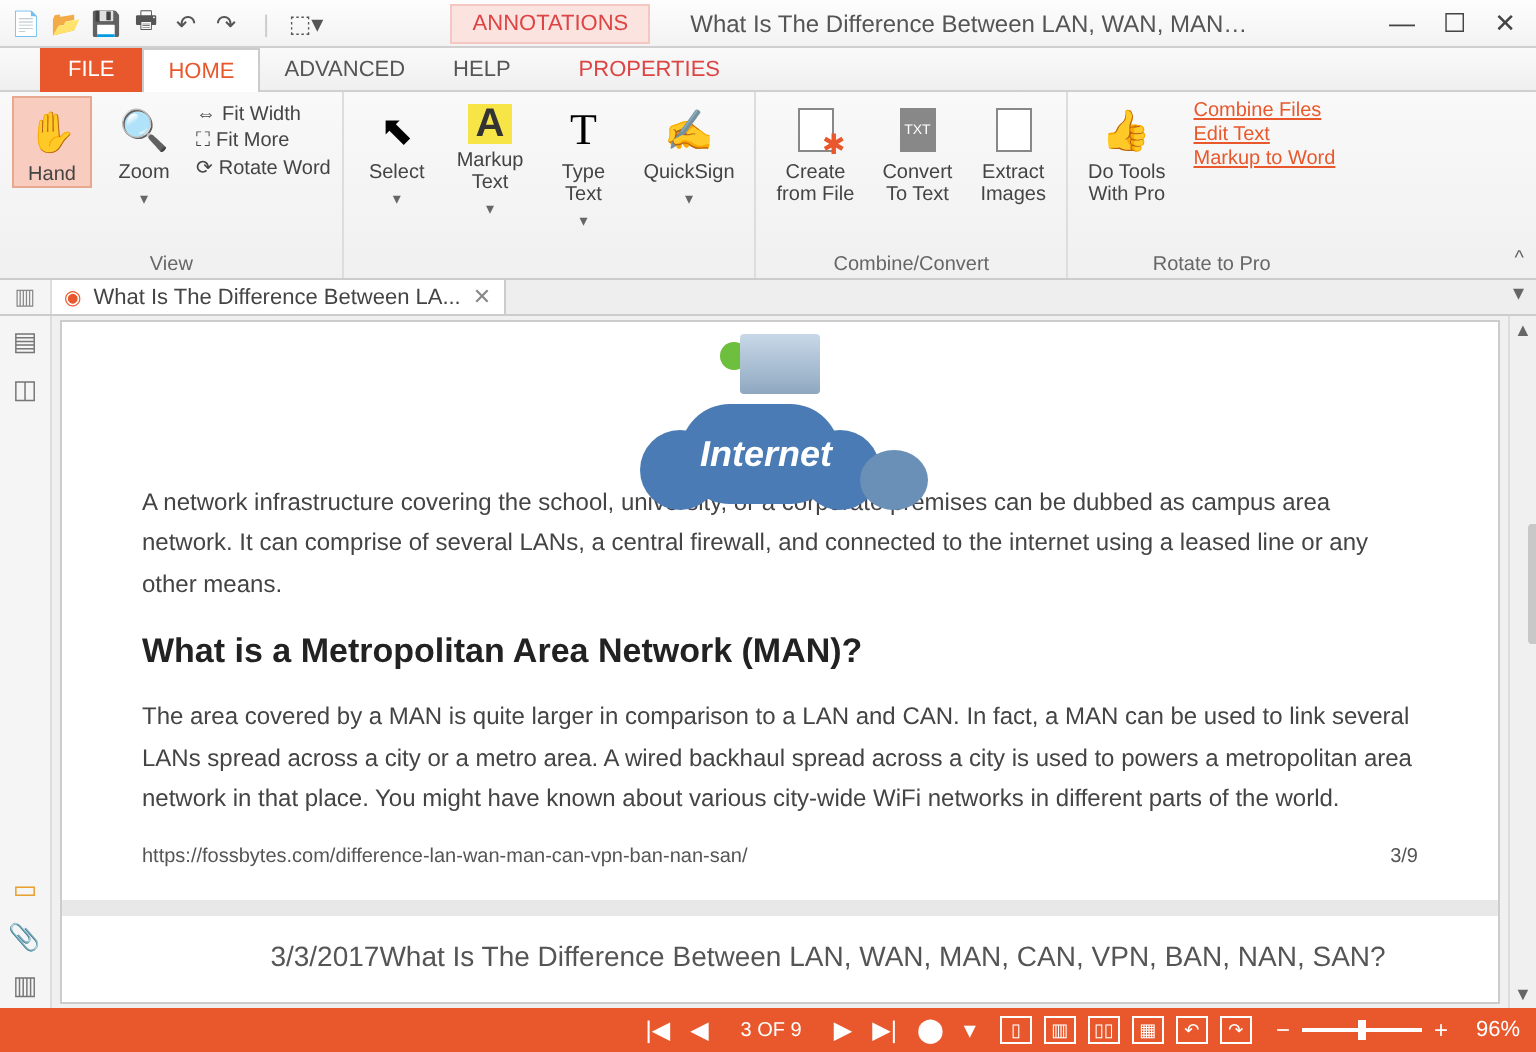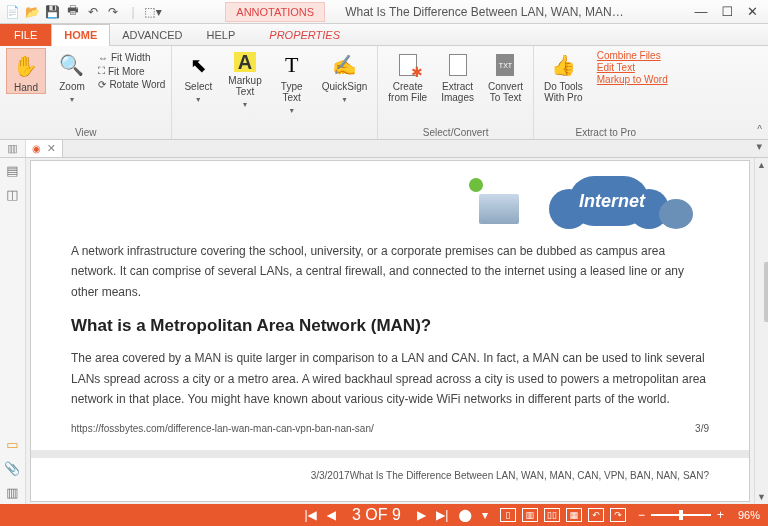--- a/index.html
+++ b/index.html
@@ -9,24 +9,24 @@
 .titlebar { height: 24px; background: linear-gradient(#fdfdfd,#f3f3f3); display: flex; align-items: center; border-bottom: 1px solid #d0d0d0; }
 .qat { display: flex; align-items: center; gap: 6px; padding: 0 6px; }
 .qat span { width: 14px; height: 14px; display: inline-flex; align-items: center; justify-content: center; color: #555; font-size: 12px; }
 .titlecenter { flex: 1; display: flex; justify-content: center; align-items: center; gap: 20px; }
 .anno-tag { background: #fbe3e0; color: #d44; padding: 3px 10px; font-size: 11px; border: 1px solid #f5c7c2; }
 .doctitle { color: #555; font-size: 12px; white-space: nowrap; overflow: hidden; text-overflow: ellipsis; max-width: 280px;}
 .winbtns { display: flex; gap: 14px; padding: 0 10px; color: #444; }
 .winbtns span { cursor: pointer; font-size: 13px; }
 
 
-.tabbar { height: 22px; background: linear-gradient(#fafafa,#efefef); display: flex; align-items: center; border-bottom: 1px solid #d0d0d0; }
+.tabbar { height: 22px; background: linear-gradient(#fafafa,#efefef); display: flex; align-items: flex-start; border-bottom: 1px solid #d0d0d0; padding-left: 20px; }
 .filetab { background: #e8582c; color: #fff; padding: 4px 14px; font-size: 11px; height: 22px; display:flex; align-items:center;}
 .tab { padding: 4px 12px; color: #555; font-size: 11px; height: 22px; display:flex; align-items:center; }
-.tab.active { background: #fff; border-top: 1px solid #ccc; border-left: 1px solid #ccc; border-right: 1px solid #ccc; color: #e8582c; font-weight: bold; }
+.tab.active { background: #fff; border-top: 1px solid #ccc; border-left: 1px solid #ccc; border-right: 1px solid #ccc; color: #e8582c; }
 
 
 .ribbon { height: 94px; background: linear-gradient(#f9f9f9,#f0f0f0); border-bottom: 1px solid #ccc; display: flex; align-items: stretch; position: relative; }
 .group { border-right: 1px solid #ddd; display: flex; flex-direction: column; padding: 2px 6px 1px 6px; }
 .group-body { flex: 1; display: flex; align-items: flex-start; gap: 6px; }
 .group-label { text-align: center; font-size: 10px; color: #666; padding-top: 1px; }
 .bigbtn { display: flex; flex-direction: column; align-items: center; justify-content: flex-start; padding: 4px 4px 0 4px; gap: 3px; min-width: 40px; cursor: pointer; }
 .bigbtn .ic { width: 26px; height: 26px; display:flex; align-items:center; justify-content:center; font-size: 20px; }
 .bigbtn .lbl { font-size: 10px; color: #444; text-align: center; line-height: 1.1; }
 .bigbtn.selected { background: #f8ccbf; border: 1px solid #e8a88f; }
@@ -42,46 +42,46 @@
 .doctab { display:flex; align-items:center; padding: 0 6px; background:#fff; border-right:1px solid #ccc; font-size:11px; color:#444; gap:6px;}
 .doctab .close { color:#888; cursor:pointer; font-size:11px; }
 
 
 .workarea { flex:1; display:flex; overflow:hidden; background:#f0f0f0;}
 .sidebar { width:26px; background:#f5f5f5; border-right:1px solid #ddd; display:flex; flex-direction:column; align-items:center;}
 .sidebar .sic { width:16px; height:16px; margin:4px 0; color:#777; font-size:13px; cursor:pointer; display:flex; align-items:center; justify-content:center;}
 .sidebar .spacer { flex:1; }
 .docview { flex:1; overflow-y:auto; background:#fff; border:1px solid #ccc; margin:2px 4px; padding: 0; position:relative;}
 .page { background:#fff; padding: 10px 40px 10px 40px; border-bottom: 8px solid #e8e8e8; }
-.illus-row { display:flex; justify-content:flex-end; align-items:center; height:60px; margin-bottom:10px;}
+.illus-row { display:flex; justify-content:flex-end; align-items:center; height:60px; margin-bottom:10px;flex-direction:column;}
 .campus-ic { width:60px; height:46px; position:relative; }
 .campus-ic .bld { position:absolute; left:10px; bottom:0; width:40px; height:30px; background:linear-gradient(#c8d8e8,#8fa8c0); border-radius:2px;}
 .campus-ic .pin { position:absolute; left:0; top:0; width:14px; height:14px; background:#6fbf3f; border-radius:50%;}
 .internet-ic { position:relative; width:180px; height:60px; }
 .cloud { position:absolute; background:#4a7bb5; border-radius:50%; }
 .cloud.c1{width:80px;height:50px;left:40px;top:5px;border-radius:40px;}
 .cloud.c2{width:40px;height:40px;left:20px;top:18px;}
 .cloud.c3{width:40px;height:40px;left:100px;top:18px;}
 .cloud.c4{width:34px;height:30px;left:130px;top:28px; background:#6b90b8;}
 .internet-txt{position:absolute; left:50px; top:20px; color:#fff; font-weight:bold; font-size:18px; font-style:italic;}
 .bodytxt { font-size:12px; color:#444; line-height:1.7; margin-bottom:14px;}
 .h2 { font-size:17px; font-weight:bold; color:#222; margin:8px 0 12px 0;}
 .footerline { display:flex; justify-content:space-between; font-size:10px; color:#555; margin-top:14px; border-top:0; padding-bottom:6px;}
-.hdrline { display:flex; justify-content:flex-end; font-size:10px; color:#555; padding:6px 0 14px 0;margin-left:48px;}
+.hdrline { display:flex; justify-content:center; font-size:14px; color:#555; padding:6px 0 14px 0;margin-left:48px;}
 .scrollbar { width:14px; background:#f0f0f0; border-left:1px solid #ddd; display:flex; flex-direction:column; align-items:center;}
 .scrollbar .arrow{height:14px; width:100%; display:flex;align-items:center;justify-content:center;color:#666;font-size:9px;cursor:pointer;}
 .scrollbar .track{flex:1; position:relative;}
 .scrollbar .thumb{position:absolute; left:2px; width:10px; top:90px; height:60px; background:#c8c8c8; border-radius:2px; cursor:pointer;}
 
 
 .bottomnav { height:22px; background:#e8582c; display:flex; align-items:center; color:#fff; padding:0 8px;}
 .bottomnav .spacer{flex:1;}
 .navcluster { display:flex; align-items:center; gap:10px;}
 .navbtn { color:#fff; font-size:12px; cursor:pointer; display:inline-flex; align-items:center;}
-.pgind { color:#fff; font-size:16px; padding:0 6px;}
+.pgind { color:#fff; font-size:10px; padding:0 6px;}
 .viewbtns { display:flex; gap:6px; margin:0 12px;}
 .viewbtns span{width:16px;height:14px;border:1px solid #fff; display:inline-flex;align-items:center;justify-content:center; font-size:9px; cursor:pointer;}
 .zoomslider { display:flex; align-items:center; gap:6px;}
 .slider-track{width:60px;height:2px;background:#fff;position:relative;}
 .slider-thumb{position:absolute;left:28px;top:-4px;width:4px;height:10px;background:#fff;}
 .zoompct{font-size:11px; padding-left:8px;}
 
 
 .sq{display:inline-block;border:1px solid #888;}
 </style>
@@ -108,21 +108,21 @@
     <span>☐</span>
     <span>✕</span>
   </div>
 </div>
 
 <div class="tabbar">
   <div class="filetab">FILE</div>
   <div class="tab active">HOME</div>
   <div class="tab">ADVANCED</div>
   <div class="tab">HELP</div>
-  <div class="tab" style="margin-left:10px; color:#d44;font-style:italic;">PROPERTIES</div>
+  <div class="tab" style="margin-left:10px; color:#d44;">PROPERTIES</div>
 </div>
 
 <div class="ribbon">
   <div class="group">
     <div class="group-body">
       <div class="bigbtn selected">
         <div class="ic" style="color:#e8582c">✋</div>
         <div class="lbl">Hand</div>
       </div>
       <div class="bigbtn">
@@ -180,61 +180,62 @@
       <div class="bigbtn">
         <div class="ic" style="position:relative">
             <span class="sq" style="width:18px;height:22px;background:#fff"></span>
             <span style="position:absolute;right:-2px;bottom:-2px;color:#e8582c;font-size:14px">✱</span>
           </div>
         <div class="lbl" style="white-space:pre">Create
 from File</div>
       </div>
       <div class="bigbtn">
         <div class="ic">
+            <span class="sq" style="width:18px;height:22px;background:#888;color:#fff;font-size:7px;display:flex;align-items:center;justify-content:center">TXT</span>
+          </div>
+        <div class="lbl" style="white-space:pre">Convert
+To Text</div>
+      </div>
+      <div class="bigbtn">
+        <div class="ic">
             <span class="sq" style="width:18px;height:22px;background:#fff"></span>
           </div>
         <div class="lbl" style="white-space:pre">Extract
 Images</div>
       </div>
-      <div class="bigbtn">
-        <div class="ic">
-            <span class="sq" style="width:18px;height:22px;background:#888;color:#fff;font-size:7px;display:flex;align-items:center;justify-content:center">TXT</span>
-          </div>
-        <div class="lbl" style="white-space:pre">Convert
-To Text</div>
-      </div>
-    </div>
-    <div class="group-label">Select/Convert</div>
+    </div>
+    <div class="group-label">Combine/Convert</div>
   </div>
 
   <div class="group" style="border-right:none">
     <div class="group-body">
       <div class="bigbtn">
         <div class="ic" style="color:#e8582c">👍</div>
         <div class="lbl" style="white-space:pre">Do Tools
 With Pro</div>
       </div>
       <div class="linklist">
         <a>Combine Files</a>
         <a>Edit Text</a>
         <a>Markup to Word</a>
       </div>
     </div>
-    <div class="group-label">Extract to Pro</div>
+    <div class="group-label">Rotate to Pro</div>
   </div>
 
   <span class="ribbon-collapse">^</span>
 </div>
 
 <div class="doctabbar">
   <div class="leftstrip">
     <span style="font-size:11px;color:#888">▥</span>
   </div>
   <div class="doctab">
     <span style="color:#e8582c;font-size:10px">◉</span>
+    <span>What Is The Difference Between LA...</span>
     <span class="close">✕</span>
   </div>
   <div style="flex:1"></div>
   <div style="padding:0 6px;color:#666;cursor:pointer">▾</div>
 </div>
 
 <div class="workarea">
   <div class="sidebar">
     <span class="sic">▤</span>
     <span class="sic">◫</span>

